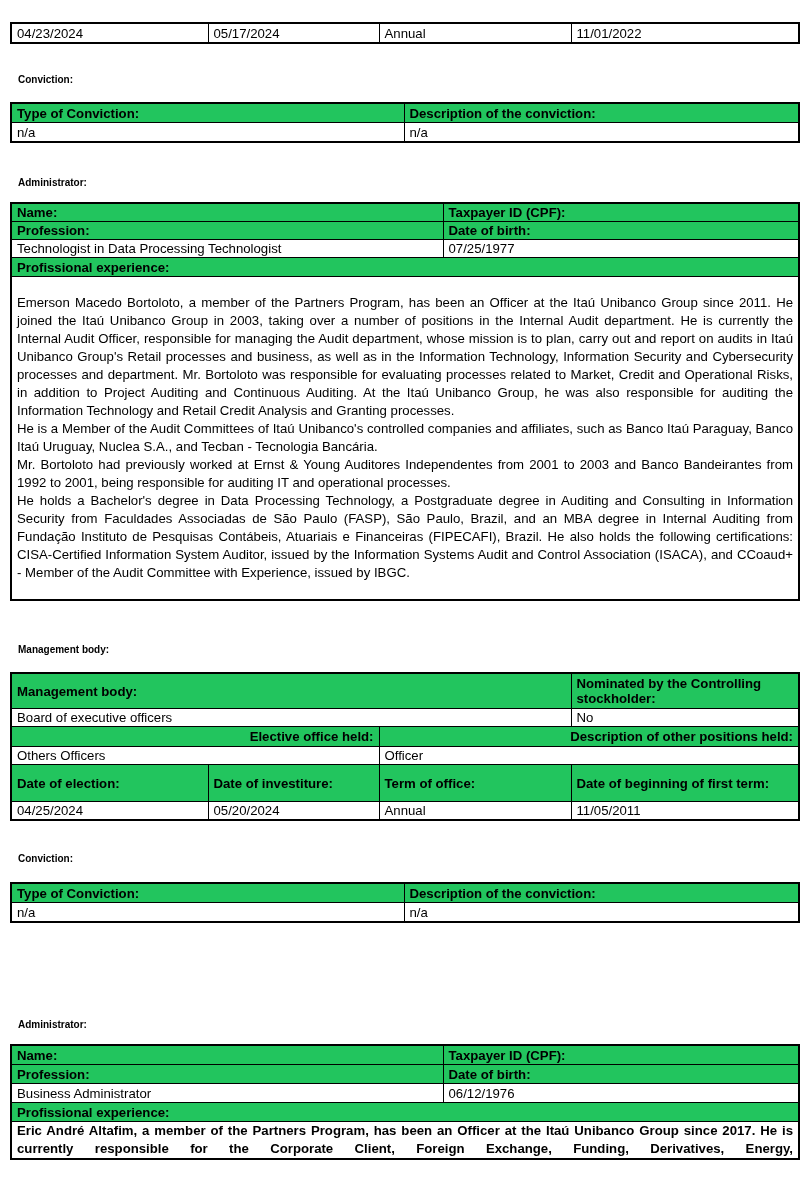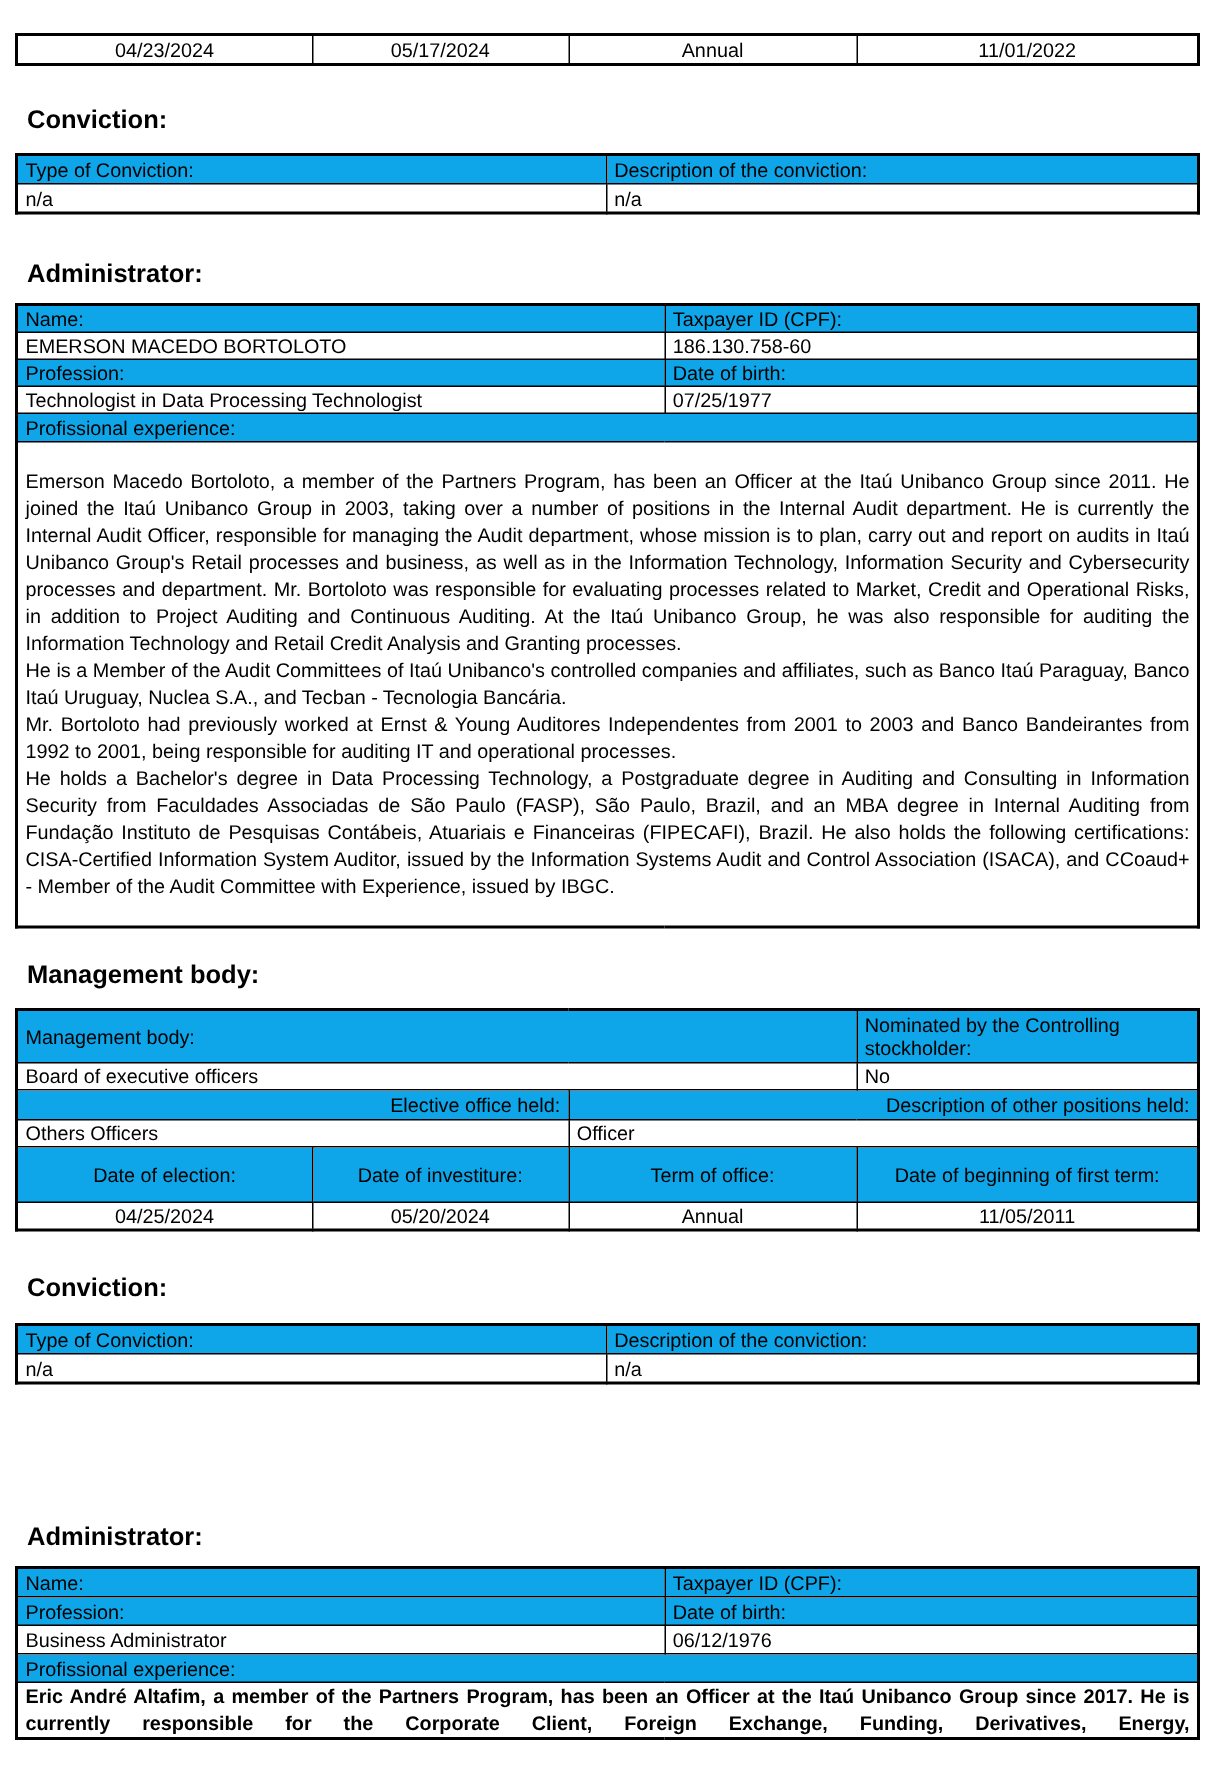--- a/index.html
+++ b/index.html
@@ -2,32 +2,32 @@
 <html><head>
 <meta charset="utf-8">
 <style>
   html,body{margin:0;padding:0;}
   body{
     width:807px;height:1186px;background:#ffffff;color:#000;
     font-family:"Liberation Sans", sans-serif;
     position:relative;overflow:hidden;
   }
   .abs{position:absolute;}
-  .section-heading{font-weight:bold;font-size:17px;line-height:14px;}
+  .section-heading{font-weight:bold;font-size:10px;line-height:14px;}
   table.doc{
     border-collapse:collapse;table-layout:fixed;width:788px;
     border:2px solid #000;
   }
   table.doc td{
     border:1px solid #000;font-size:13.2px;line-height:15px;
     padding:0 5px;vertical-align:middle;overflow:hidden;
     word-wrap:break-word;
   }
-  td.hdr{background:#0ea5e9;font-weight:normal;font-size:13.4px;}
-  td.center{text-align:center;}
+  td.hdr{background:#22c55e;font-weight:bold;font-size:13.4px;}
+  td.center{}
   tr.h17 td{height:17px;}
   tr.h18 td{height:18px;}
   tr.h19 td{height:19px;text-align:right;}
   tr.h34 td{height:34px;}
   tr.h36 td{height:36px;}
   td.exp-cell{vertical-align:top;padding:1px 5px 0 5px;}
   td.exp-cell-tall{height:322px;}
   td.exp-cell-short{height:36px;}
   .exp-par{margin:0;text-align:justify;font-size:13.2px;line-height:18px;}
   .exp-par.fill-last{text-align-last:justify;font-weight:bold;}
@@ -73,24 +73,20 @@
 <div class="section-heading abs" style="left:18px;top:176px;">Administrator:</div>
 <table class="doc abs" style="left:10px;top:202px;">
   <colgroup>
       <col style="width:432px">
       <col style="width:356px">
     </colgroup>
   <tbody>
       <tr class="h17">
     <td class="hdr">Name:</td>
     <td class="hdr">Taxpayer ID (CPF):</td>
-  </tr>
-  <tr class="h17">
-    <td>EMERSON MACEDO BORTOLOTO</td>
-    <td>186.130.758-60</td>
   </tr>
   <tr class="h17">
     <td class="hdr">Profession:</td>
     <td class="hdr">Date of birth:</td>
   </tr>
   <tr class="h17">
     <td>Technologist in Data Processing Technologist</td>
     <td>07/25/1977</td>
   </tr>
   <tr class="h18">

